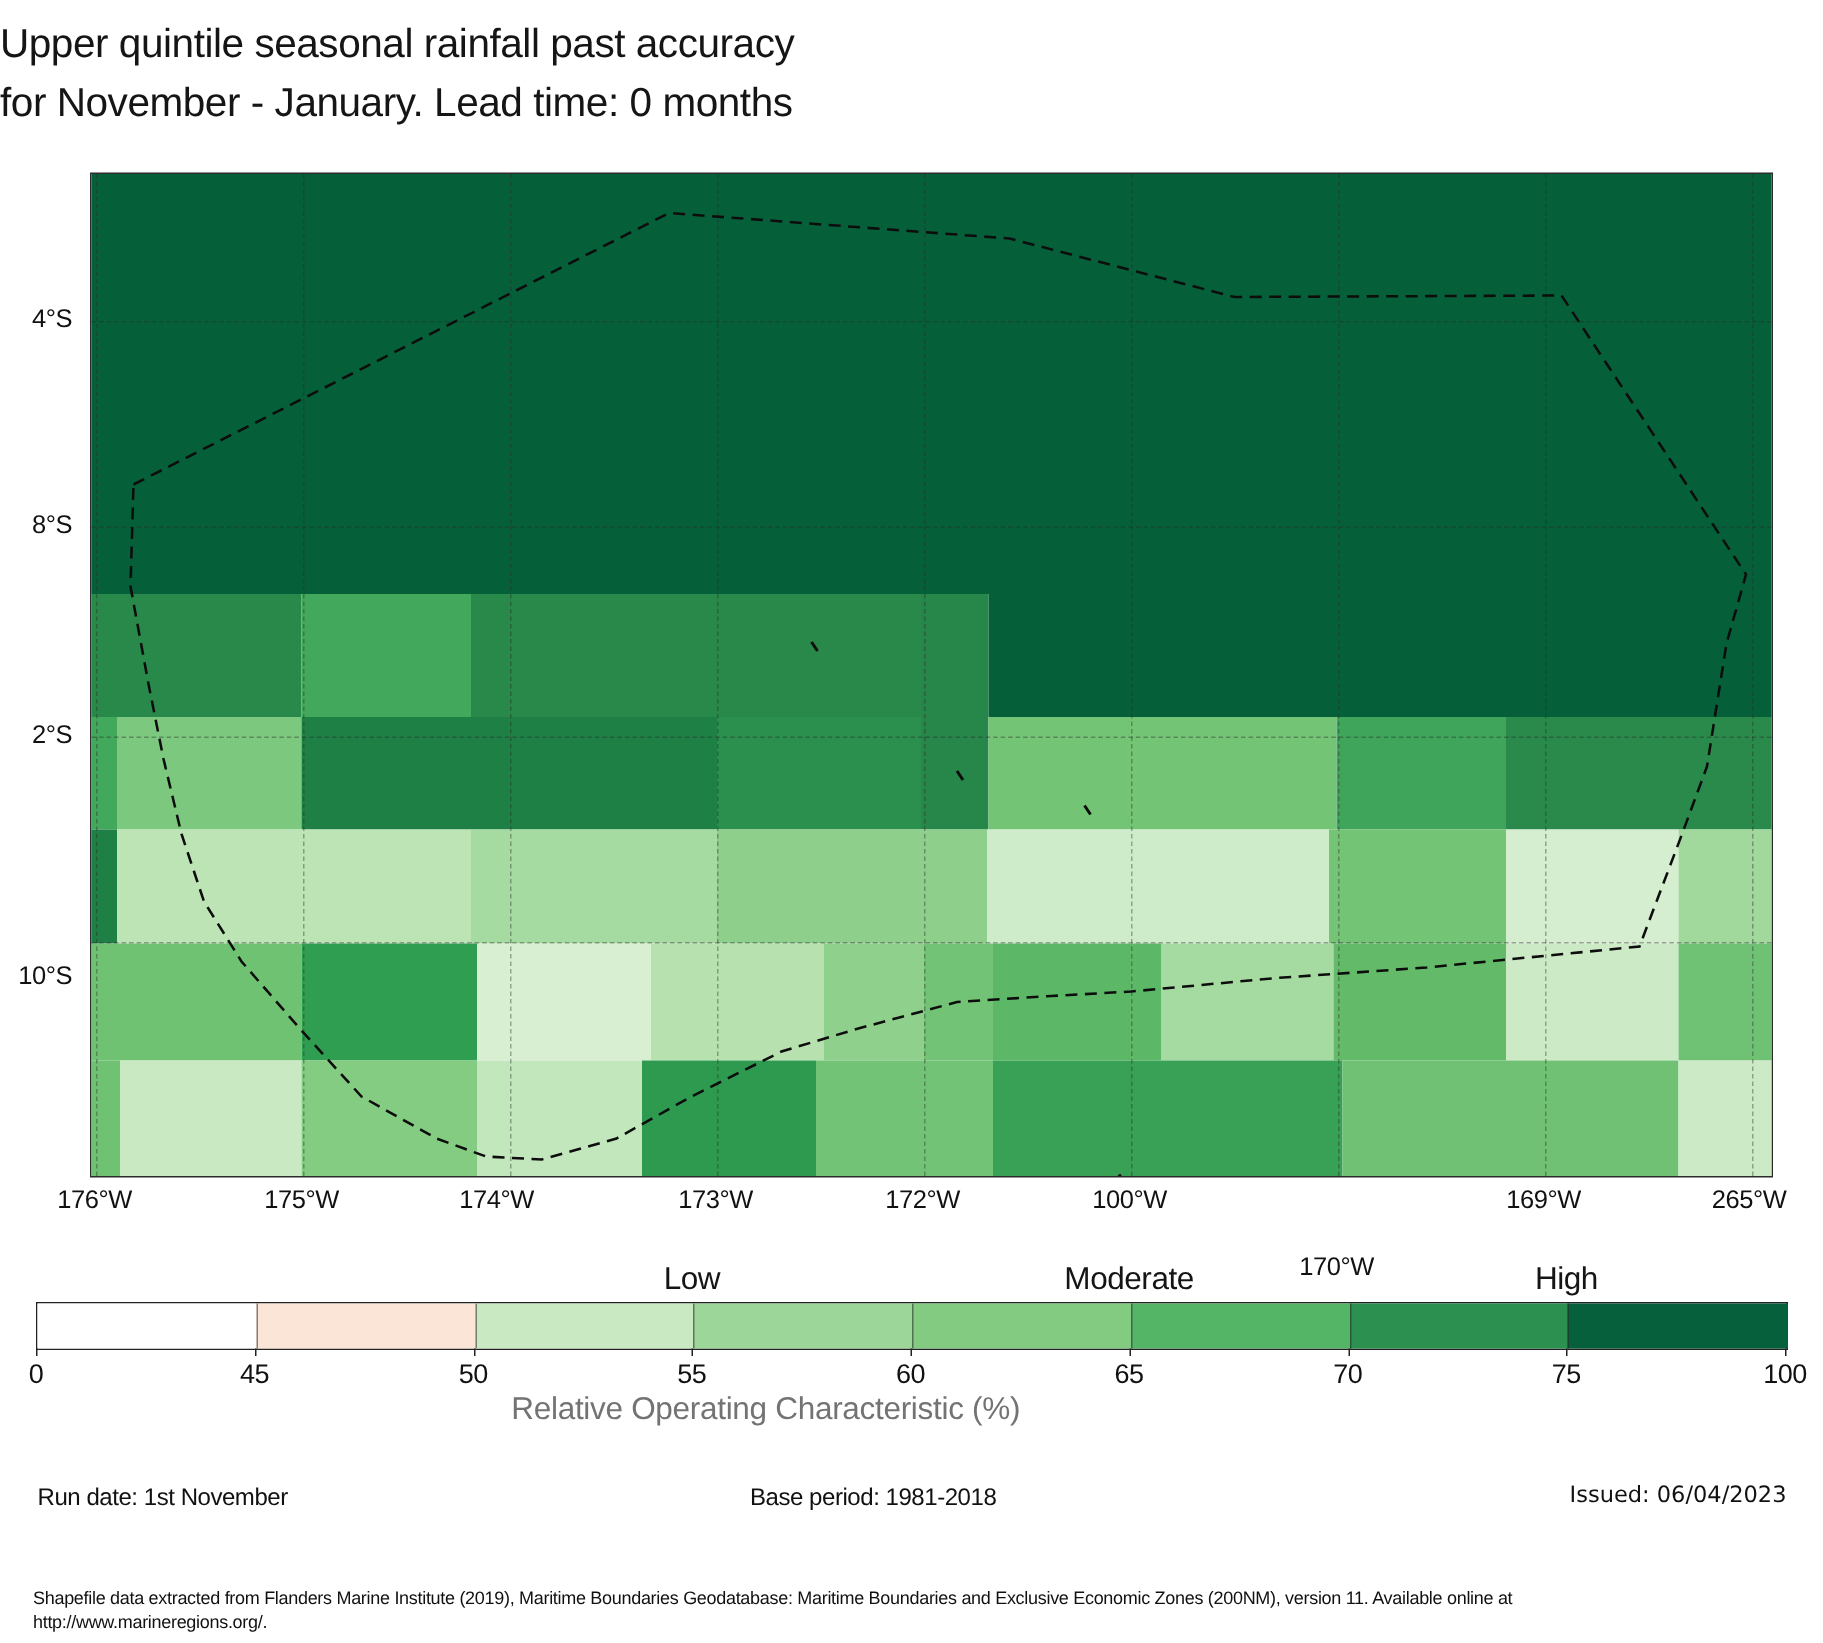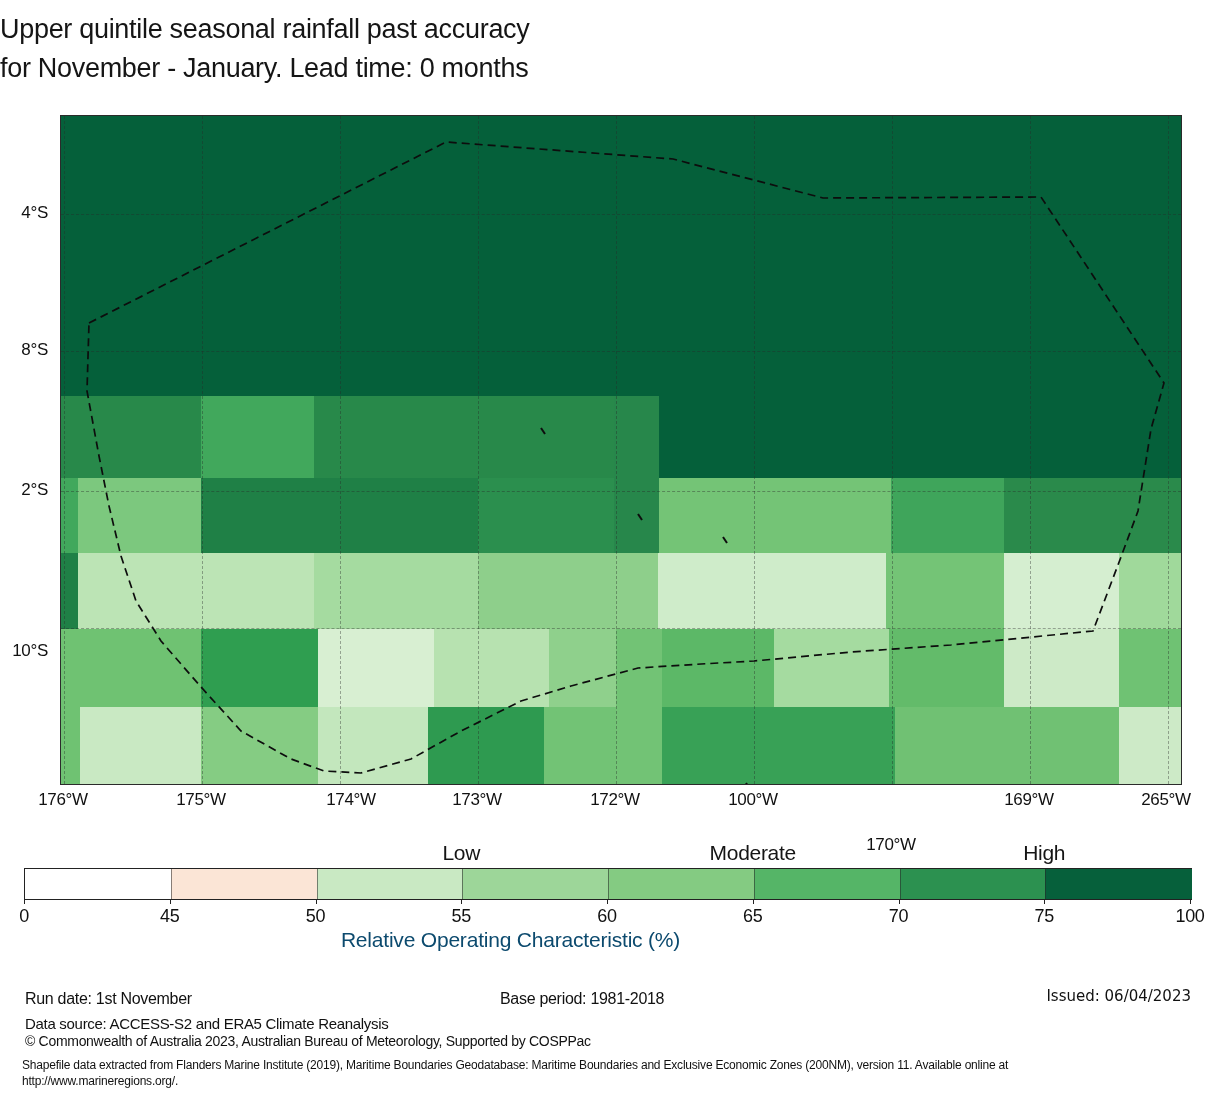--- a/index.html
+++ b/index.html
@@ -14,21 +14,21 @@
   .gridline-h{position:absolute;left:0;height:0;border-top:1px dashed rgba(40,40,40,.38);}
   #map-svg{position:absolute;top:0;left:0;}
   .lat-label{position:absolute;font-size:17px;letter-spacing:-0.3px;text-align:right;width:46px;color:#111;}
   .lon-label{position:absolute;font-size:17px;letter-spacing:-0.3px;text-align:center;width:70px;top:790px;color:#111;}
   #colorbar{top:868px;left:24px;height:30px;border:1px solid #222;box-sizing:content-box;}
   .cb-seg{position:absolute;top:0;height:30px;border-left:1px solid rgba(40,40,40,.55);}
   .cb-seg:first-child{border-left:none;}
   .cb-tickmark{position:absolute;top:899px;width:0;height:5px;border-left:1px solid #222;}
   .cb-ticklabel{position:absolute;top:906px;width:60px;text-align:center;font-size:18px;letter-spacing:-0.3px;}
   .cb-class{position:absolute;top:841px;width:140px;text-align:center;font-size:21px;letter-spacing:-0.3px;color:#151515;}
-  #xlabel{top:928px;left:0;width:1021px;text-align:center;font-size:21px;letter-spacing:-0.2px;color:#0c4a6e;}
+  #xlabel{top:928px;left:0;width:1021px;text-align:center;font-size:21px;letter-spacing:-0.2px;color:#737373;}
   .foot1{font-size:16px;letter-spacing:-0.3px;}
   #issued{font-family:"DejaVu Sans","Liberation Sans",sans-serif;font-size:15px;letter-spacing:0;}
   .foot2{font-size:15px;letter-spacing:-0.3px;}
   .foot3{font-size:14px;letter-spacing:-0.3px;}
   .foot4{font-size:12px;letter-spacing:-0.2px;line-height:16px;}
 </style>
 </head>
 <body>
 
 <div id="page">
@@ -109,21 +109,21 @@
 
   <div id="lat-axis">
       <div class="lat-label" style="left: 2px; top: 203px;">4°S</div>
       <div class="lat-label" style="left: 2px; top: 340px;">8°S</div>
       <div class="lat-label" style="left: 2px; top: 480px;">2°S</div>
       <div class="lat-label" style="left: 2px; top: 641px;">10°S</div>
     </div>
   <div id="lon-axis">
       <div class="lon-label" style="left: 28px;">176°W</div>
       <div class="lon-label" style="left: 166px;">175°W</div>
-      <div class="lon-label" style="left: 316px;">174°W</div>
+      <div class="lon-label" style="left: 296px;">174°W</div>
       <div class="lon-label" style="left: 442px;">173°W</div>
       <div class="lon-label" style="left: 580px;">172°W</div>
       <div class="lon-label" style="left: 718px;">100°W</div>
       <div class="lon-label" style="left: 856px; margin-top: 45px;">170°W</div>
       <div class="lon-label" style="left: 994px;">169°W</div>
       <div class="lon-label" style="left: 1131px;">265°W</div>
     </div>
 
   <div id="colorbar" class="abs" style="width: 1166px;">
       <div class="cb-seg" style="left: 0px; width: 145.75px; background: rgb(255, 255, 255);"></div>
@@ -159,20 +159,18 @@
       <div class="cb-class" style="left: 391.25px;">Low</div>
       <div class="cb-class" style="left: 682.75px;">Moderate</div>
       <div class="cb-class" style="left: 974.25px;">High</div>
     </div>
 
   <div id="xlabel" class="abs">Relative Operating Characteristic (%)</div>
 
   <div class="abs foot1" style="left:25px;top:990px;">Run date: 1st November</div>
   <div class="abs foot1" style="left:500px;top:990px;">Base period: 1981-2018</div>
   <div class="abs foot1" id="issued" style="right:24px;top:987px;">Issued: 06/04/2023</div>
-  <div class="abs foot2" style="left:25px;top:1015px;">Data source: ACCESS-S2 and ERA5 Climate Reanalysis</div>
-  <div class="abs foot3" style="left:25px;top:1033px;">© Commonwealth of Australia 2023, Australian Bureau of Meteorology, Supported by COSPPac</div>
   <div class="abs foot4" style="left:22px;top:1057px;width:1175px;">
     <div>Shapefile data extracted from Flanders Marine Institute (2019), Maritime Boundaries Geodatabase: Maritime Boundaries and Exclusive Economic Zones (200NM), version 11. Available online at</div>
     <div>http://www.marineregions.org/.</div>
   </div>
 
 </div>
 
 </body></html>

